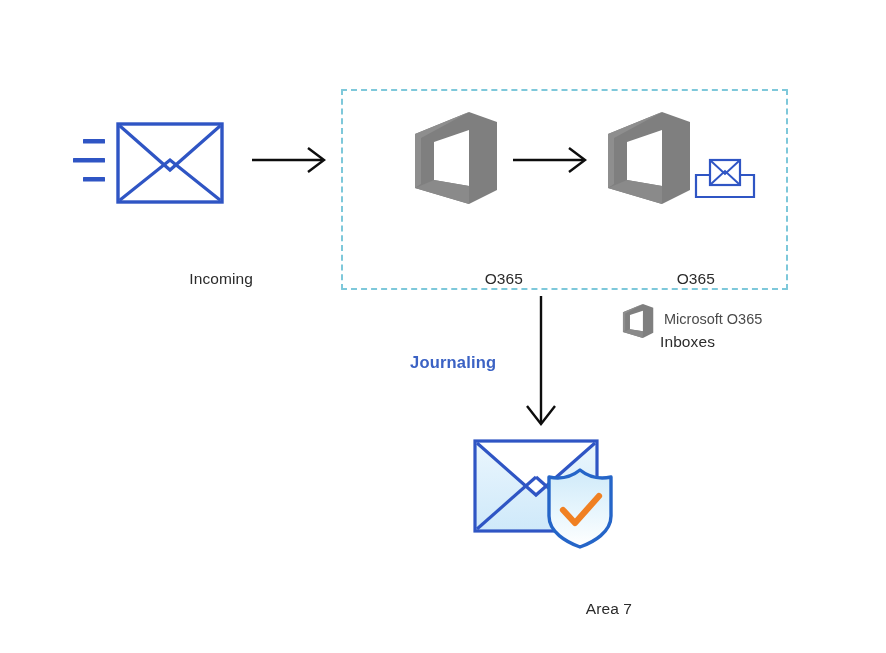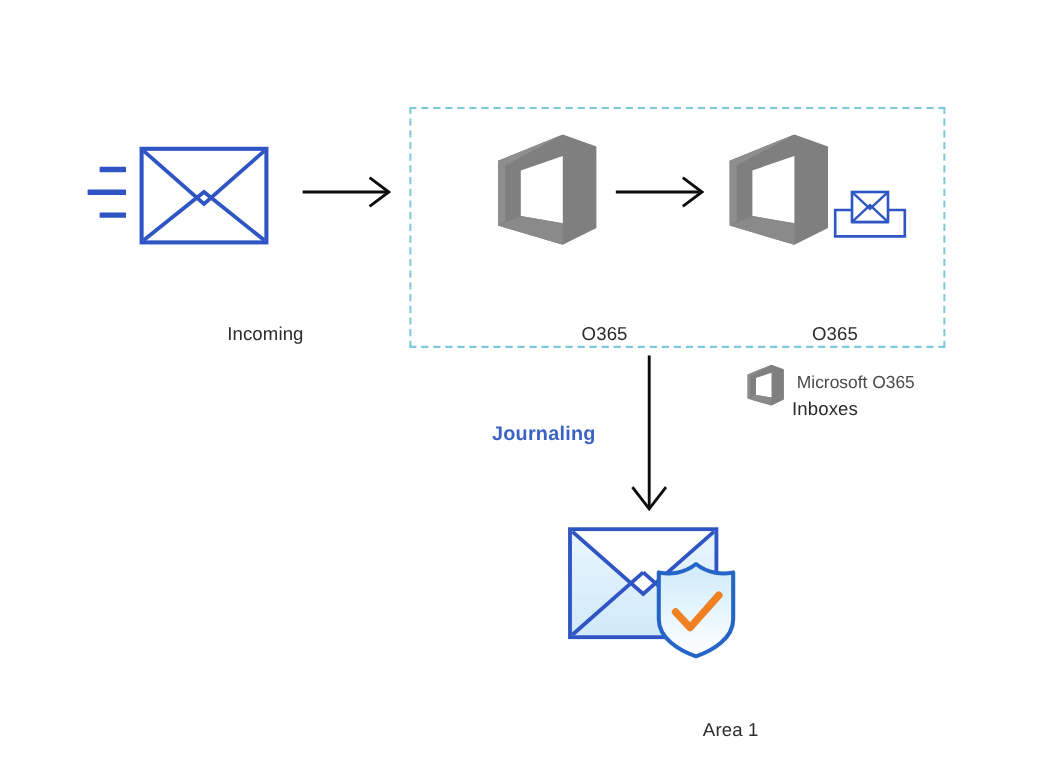--- a/index.html
+++ b/index.html
@@ -205,17 +205,17 @@
       <path d="M 11 99 L 70 47" fill="none" stroke="#2f55c4" stroke-width="3.2"></path>
       <path d="M 129 99 L 70 47" fill="none" stroke="#2f55c4" stroke-width="3.2"></path>
 
       <path d="M 114 40 C 124 48 136 49 145 47 C 145 47 145 82 145 86 C 145 102 128 112 114 117 C 100 112 83 102 83 86 C 83 82 83 47 83 47 C 92 49 104 48 114 40 Z" fill="url(#shieldGrad)" stroke="#2565c8" stroke-width="3.4" stroke-linejoin="round"></path>
 
       <path d="M 97 80 L 109 93 L 133 66" fill="none" stroke="#f08022" stroke-width="6.2" stroke-linecap="round" stroke-linejoin="round"></path>
     </svg>
   </div>
 
   <div class="caption" id="area1-caption">
-    <span class="caption-line">Area 1</span>
+    <span class="caption-line">Area 7</span>
     
   </div>
 
 </div>
 
 </body></html>

